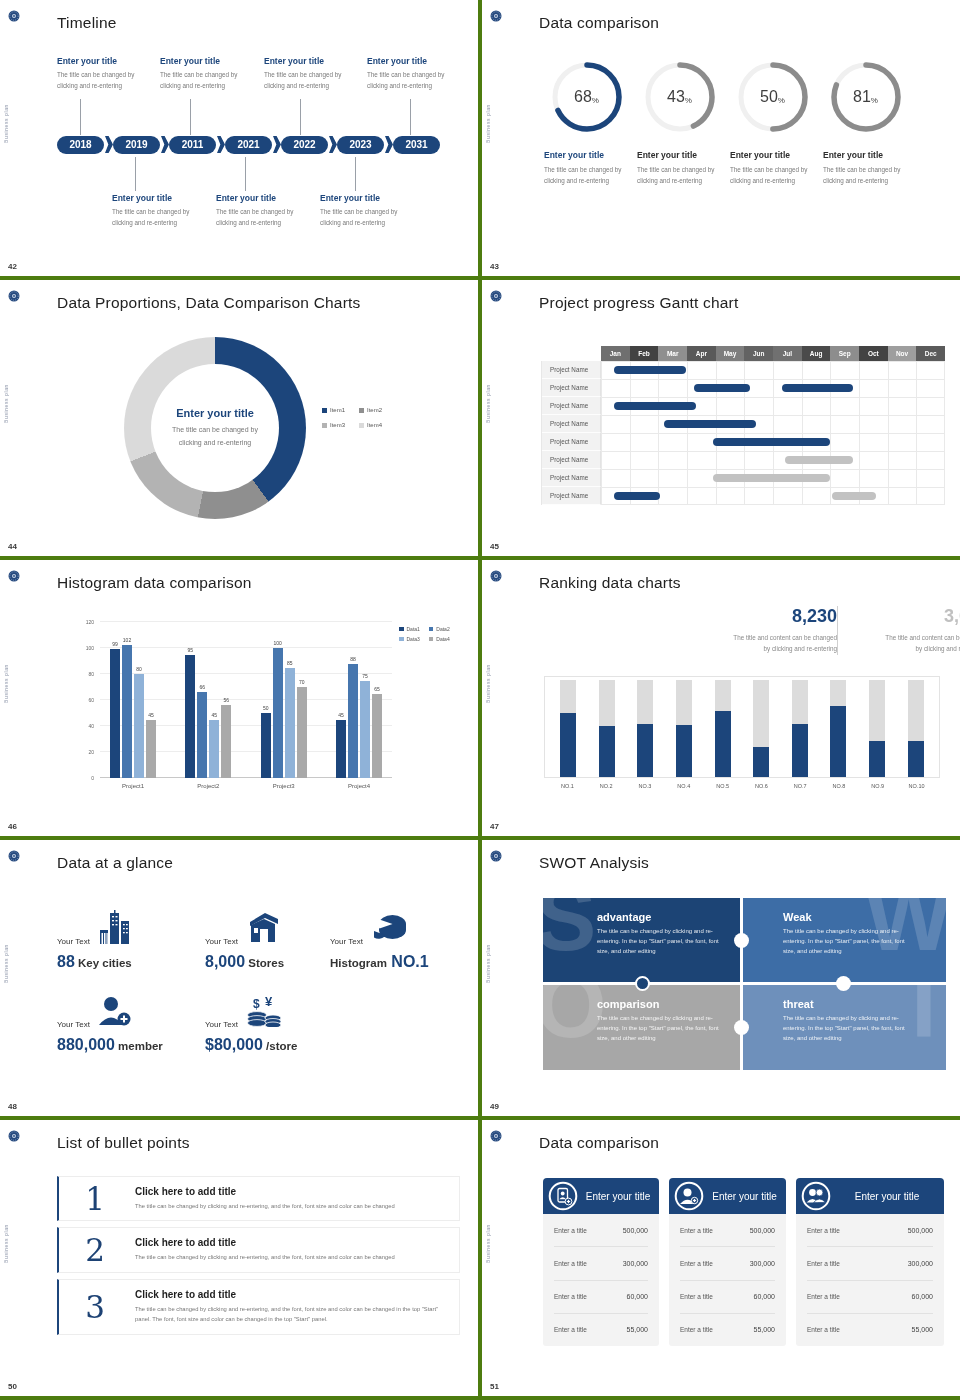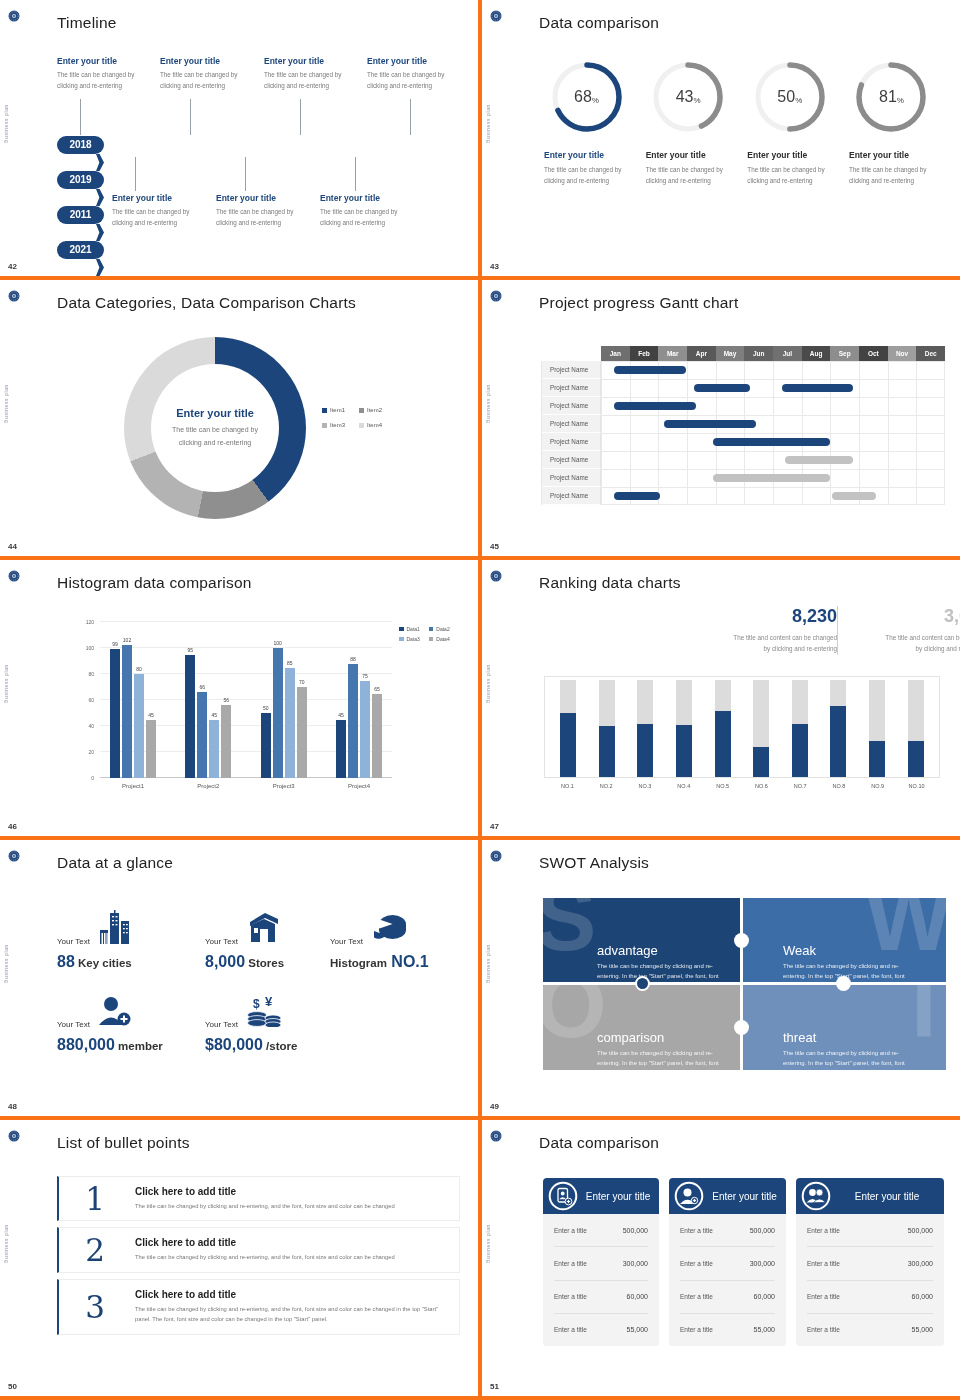--- a/index.html
+++ b/index.html
@@ -1,34 +1,34 @@
 <!DOCTYPE html>
 <html><head>
 <meta charset="utf-8">
 <style>
   :root{ --p:#1c457b; }
   *{box-sizing:border-box;margin:0;padding:0;}
   body{width:960px;height:1400px;background:#dcdcdc;font-family:"Liberation Sans",sans-serif;overflow:hidden;}
-  .grid{display:grid;grid-template-columns:478px 478px;grid-auto-rows:276px;gap:4px;padding-bottom:4px;width:960px;background:#f97316;}
+  .grid{display:grid;grid-template-columns:478px 478px;grid-auto-rows:276px;gap:4px;padding-bottom:4px;width:960px;background:#4d7c0f;}
   .slide{position:relative;background:#fff;overflow:hidden;}
   .slide-title{position:absolute;left:57px;top:14px;font-size:15.5px;font-weight:400;color:#222;letter-spacing:.2px;}
   .page-num{position:absolute;left:8px;bottom:5px;font-size:8px;font-weight:700;color:#3a3a3a;}
   .side-text{position:absolute;left:3px;top:104px;writing-mode:vertical-rl;transform:rotate(180deg);font-size:5px;color:#8b94a8;letter-spacing:.6px;}
   .logo{position:absolute;left:8px;top:8px;width:12px;height:12px;}
   .content{position:absolute;inset:0;}
   
   .tl-item{position:absolute;width:102px;}
   .tl-item-title{font-size:8.5px;font-weight:700;margin-bottom:3px;}
   .tl-item-desc{font-size:6.3px;color:#7a7a7a;line-height:1.75;}
   .tl-conn{position:absolute;width:1px;background:#9aa0a8;}
-  .tl-years{position:absolute;left:57px;top:136px;display:flex;align-items:flex-end;flex-direction:column;}
+  .tl-years{position:absolute;left:57px;top:136px;display:flex;align-items:flex-start;}
   .tl-pill{width:47px;height:18px;border-radius:9px;background:var(--p);color:#fff;font-weight:700;font-size:10px;text-align:center;line-height:18px;}
   .tl-chev{width:8px;height:17px;background:var(--p);clip-path:polygon(0 0,45% 0,100% 50%,45% 100%,0 100%,42% 50%);margin:0 0 0 1px;}
   
-  .rings{position:absolute;left:58px;top:60px;width:398px;display:flex;justify-content:space-between;}
+  .rings{position:absolute;left:58px;top:60px;width:398px;display:flex;justify-content:flex-start;}
   .ring-col{width:93px;}
   .ring-wrap{position:relative;width:74px;height:74px;margin:0 auto 16px;}
   .ring-num{position:absolute;inset:0;display:flex;align-items:center;justify-content:center;}
   .ring-num-v{font-size:16px;color:#3f3f3f;display:inline-block;}
   .ring-num-p{font-size:8px;color:#3f3f3f;display:inline-block;margin-top:7px;}
   .ring-title{font-size:8.5px;font-weight:700;margin:0 0 4px 4px;}
   .ring-desc{font-size:6.3px;color:#7a7a7a;line-height:1.75;margin-left:4px;}
   
   .donut{position:absolute;left:124px;top:57px;width:182px;height:182px;border-radius:50%;}
   .donut-hole{position:absolute;left:27px;top:27px;width:128px;height:128px;border-radius:50%;background:#fff;}
@@ -73,21 +73,21 @@
   .gl-item{position:absolute;}
   .gl-top{display:flex;align-items:flex-end;gap:8px;height:36px;}
   .gl-label{font-size:8px;color:#333;padding-bottom:2px;}
   .gl-line{margin-top:5px;white-space:nowrap;}
   .gl-big{font-size:16px;font-weight:700;color:var(--p);}
   .gl-unit{font-size:11.5px;font-weight:700;color:#333;}
   
   .swot{position:absolute;left:61px;top:58px;width:403px;height:172px;display:grid;grid-template-columns:197px 203px;grid-template-rows:84px 85px;gap:3px;}
   .sw-q{position:relative;overflow:hidden;padding-top:13px;}
   .sw-letter{position:absolute;top:-26px;font-size:92px;font-weight:700;color:rgba(255,255,255,.16);line-height:1;}
-  .sw-word{font-size:13px;font-weight:400;color:#fff;margin-bottom:3px;margin-top:32px;}
+  .sw-word{font-size:11px;font-weight:700;color:#fff;margin-bottom:3px;}
   .sw-desc{font-size:6px;color:rgba(255,255,255,.88);line-height:1.7;width:128px;}
   .sw-conn{position:absolute;border-radius:50%;width:15px;height:15px;}
   
   .bullets{position:absolute;left:57px;top:56px;width:403px;}
   .bl-item{position:relative;border:1px solid #ededed;border-left:2px solid var(--p);margin-bottom:6px;padding:9px 10px 9px 76px;background:#fff;}
   .bl-num{position:absolute;left:14px;top:50%;transform:translateY(-50%);width:44px;text-align:center;font-family:"DejaVu Serif",serif;font-size:31px;color:#1d4274;}
   .bl-title{font-size:10px;font-weight:700;color:#1f1f1f;margin-bottom:4px;}
   .bl-desc{font-size:5.8px;color:#777;line-height:1.8;white-space:nowrap;}
   
   .card{position:absolute;top:58px;height:168px;}
@@ -238,21 +238,21 @@
       <span class="page-num">43</span>
     </section>
     <section class="slide">
       <div class="logo"><svg width="12" height="12" viewBox="0 0 12 12">
           <circle cx="6" cy="6" r="5.5" fill="#24497e"></circle>
           <circle cx="6" cy="6" r="4.2" fill="none" stroke="#aebdd4" stroke-width=".7" stroke-dasharray="1 1.2"></circle>
           <circle cx="6" cy="6" r="2" fill="#d8e1ee" opacity=".9"></circle>
           <circle cx="6" cy="6" r=".9" fill="#24497e"></circle>
         </svg></div>
       <div class="side-text">Business plan</div>
-      <h2 class="slide-title">Data Categories, Data Comparison Charts</h2>
+      <h2 class="slide-title">Data Proportions, Data Comparison Charts</h2>
       <div class="content">
         <div class="donut" style="background: conic-gradient(rgb(28, 69, 123) 0%, rgb(28, 69, 123) 40%, rgb(143, 143, 143) 40%, rgb(143, 143, 143) 53%, rgb(179, 179, 179) 53%, rgb(179, 179, 179) 69%, rgb(218, 218, 218) 69%, rgb(218, 218, 218) 100%);">
           <div class="donut-hole"></div>
           <div class="donut-center">
             <div class="donut-title">Enter your title</div>
             <div class="donut-desc">The title can be changed by</div>
             <div class="donut-desc">clicking and re-entering</div>
           </div>
         </div>
         <div class="donut-legend">

